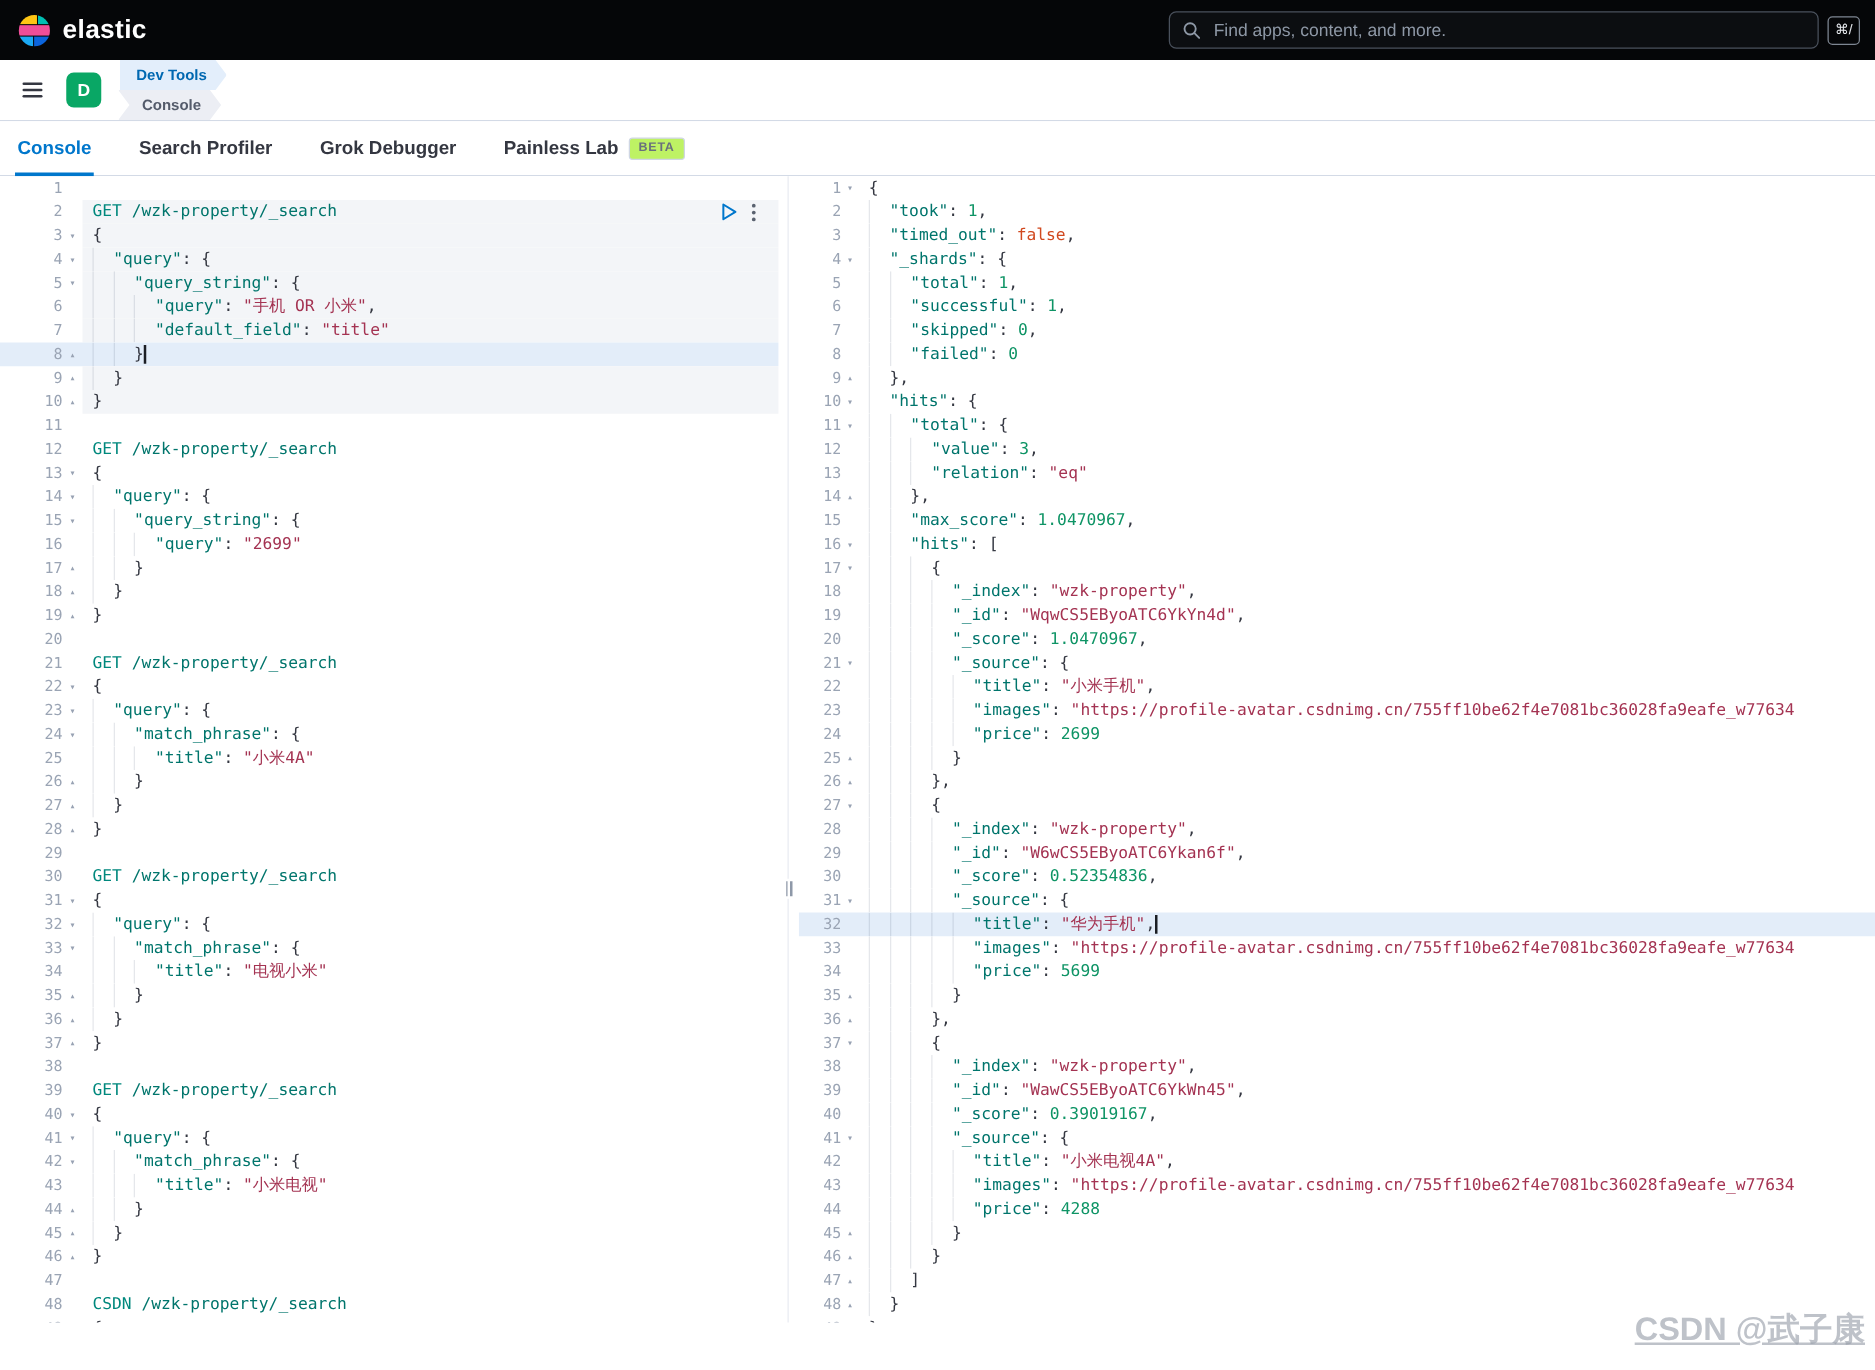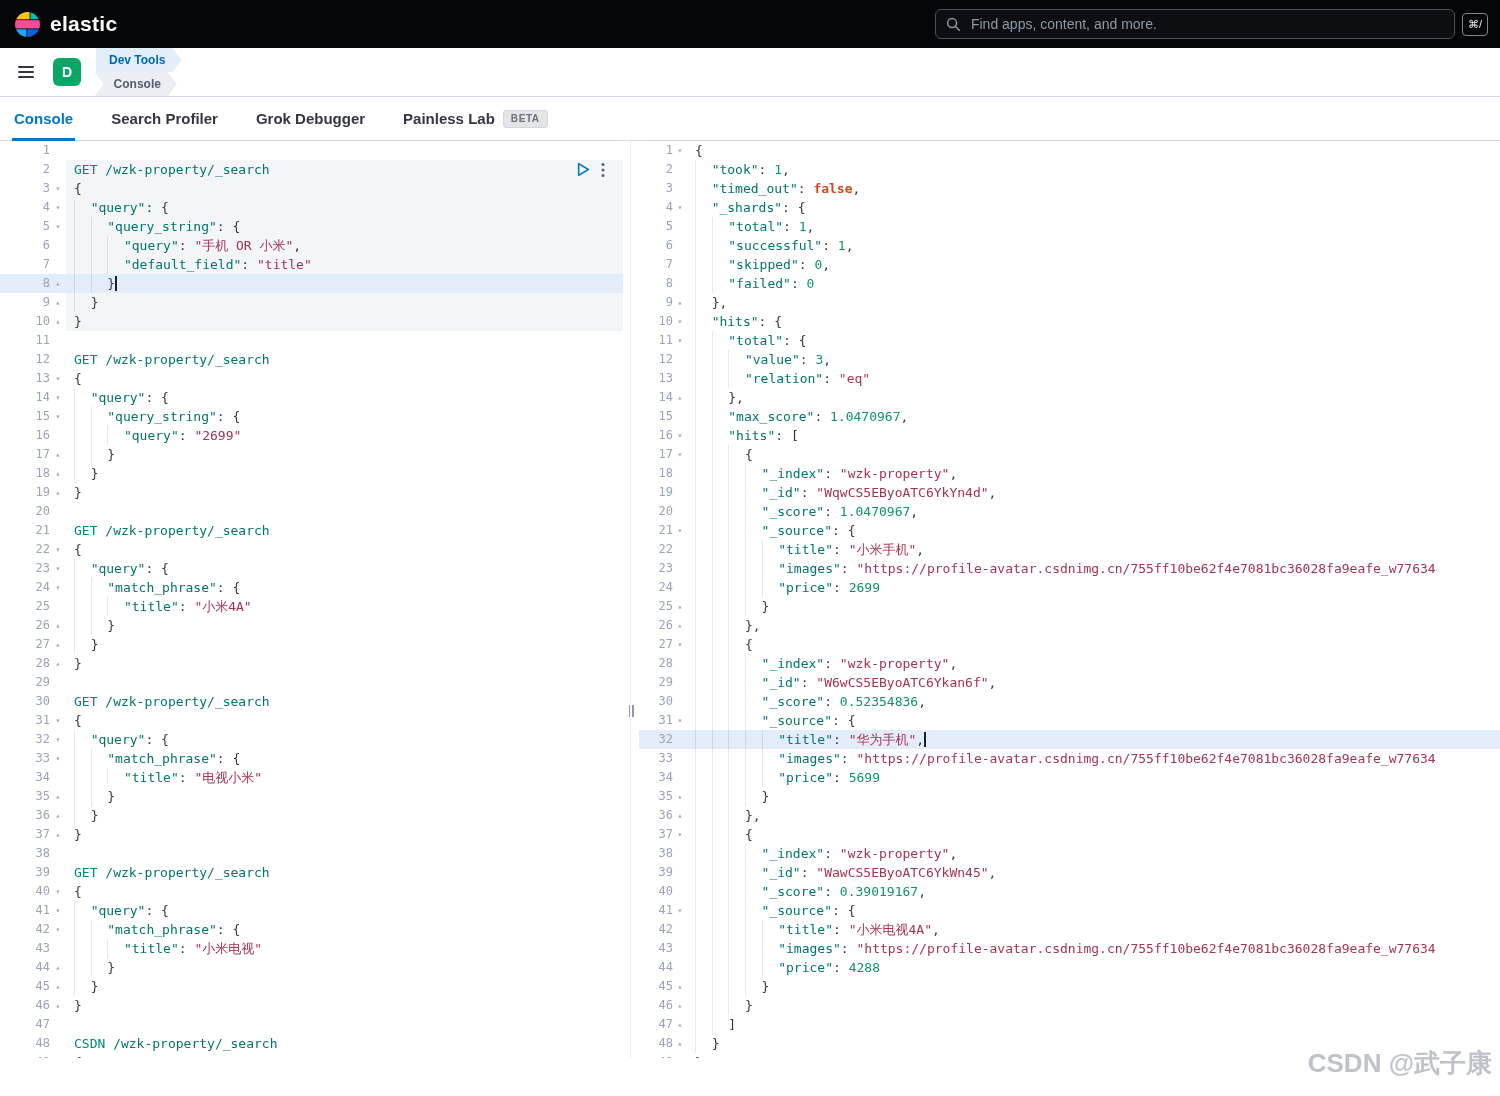--- a/index.html
+++ b/index.html
@@ -32,21 +32,21 @@
   .crumb.last{background:#eceef4;color:#545b6b;padding:0 16px 0 19px;margin-left:-6px;
     clip-path:polygon(0 0,calc(100% - 9px) 0,100% 50%,calc(100% - 9px) 100%,0 100%,9px 50%);}
 
   
   .tabsbar{height:43px;border-bottom:1px solid #d3dae6;display:flex;align-items:stretch;
     padding:0 12px;gap:34px;background:#fff;}
   .tab{display:flex;align-items:center;gap:8px;font-size:15px;font-weight:700;color:#343741;
     position:relative;padding:0 2px;cursor:pointer;}
   .tab.active{color:var(--accent);}
   .tab.active::after{content:"";position:absolute;left:0;right:0;bottom:-1px;height:3px;background:var(--accent);}
-  .beta{border:1px solid #cfd6e4;background:#e5e5e5;color:#69707d;font-size:10px;font-weight:700;
+  .beta{border:1px solid #cfd6e4;background:#bef264;color:#69707d;font-size:10px;font-weight:700;
     letter-spacing:.6px;border-radius:3px;padding:3px 7px;line-height:1;}
 
   
   .menubar{height:37px;border-bottom:1px solid #eceef3;display:flex;align-items:center;
     padding:0 12px;gap:26px;background:#fff;}
   .menu-item{font-size:12px;font-weight:700;color:#343741;cursor:pointer;}
 
   
   .editors{display:flex;height:917px;background:#fff;}
   .pane{overflow:hidden;position:relative;background:#fff;}
@@ -69,31 +69,31 @@
   .pane.right .fold{width:14px;}
   .code{flex:1;display:flex;white-space:pre;color:var(--punct);overflow:hidden;padding-left:8px;}
   .g{flex:none;width:2ch;border-left:1px solid rgba(57,72,98,.13);}
   .code span{flex:none;}
   .t-c{color:var(--comment);}
   .t-m{color:var(--method);}
   .t-u{color:var(--url);}
   .t-k{color:var(--key);}
   .t-s{color:var(--string);}
   .t-n{color:var(--number);}
-  .t-b{color:var(--boolean);font-weight:bold;}
+  .t-b{color:var(--boolean);}
   .t-p{color:var(--punct);}
   .cursor{flex:none;width:2px;height:15px;margin-top:2px;background:#1b1e24;}
   .acts{position:absolute;right:18px;top:1px;display:flex;align-items:center;gap:11px;height:17px;}
   .act{display:inline-flex;cursor:pointer;}
 
   
   .wm1{position:absolute;right:26px;top:1038px;font-size:22px;font-weight:700;color:#41414b;
     white-space:nowrap;pointer-events:none;z-index:50;}
   .wm2{position:absolute;right:8px;top:1046px;font-size:26px;font-weight:700;
-    color:rgba(150,156,168,.62);white-space:nowrap;pointer-events:none;z-index:51;}
+    color:rgba(150,156,168,.62);white-space:nowrap;pointer-events:none;z-index:51;text-decoration:underline;}
 </style>
 </head>
 <body>
 
 <div class="app">
 
   <header class="topbar">
     <span class="logo">
       <svg viewBox="0 0 26 26" width="27" height="27">
         <defs>

